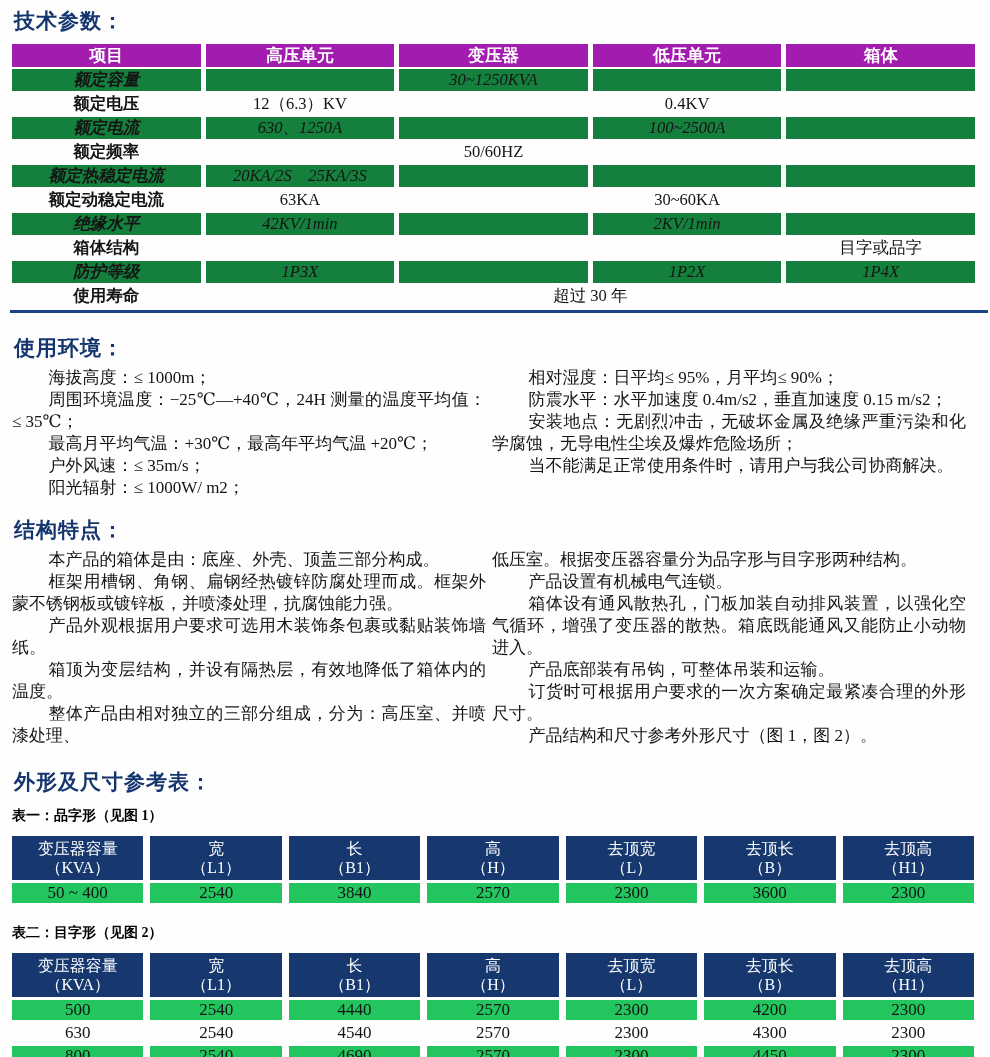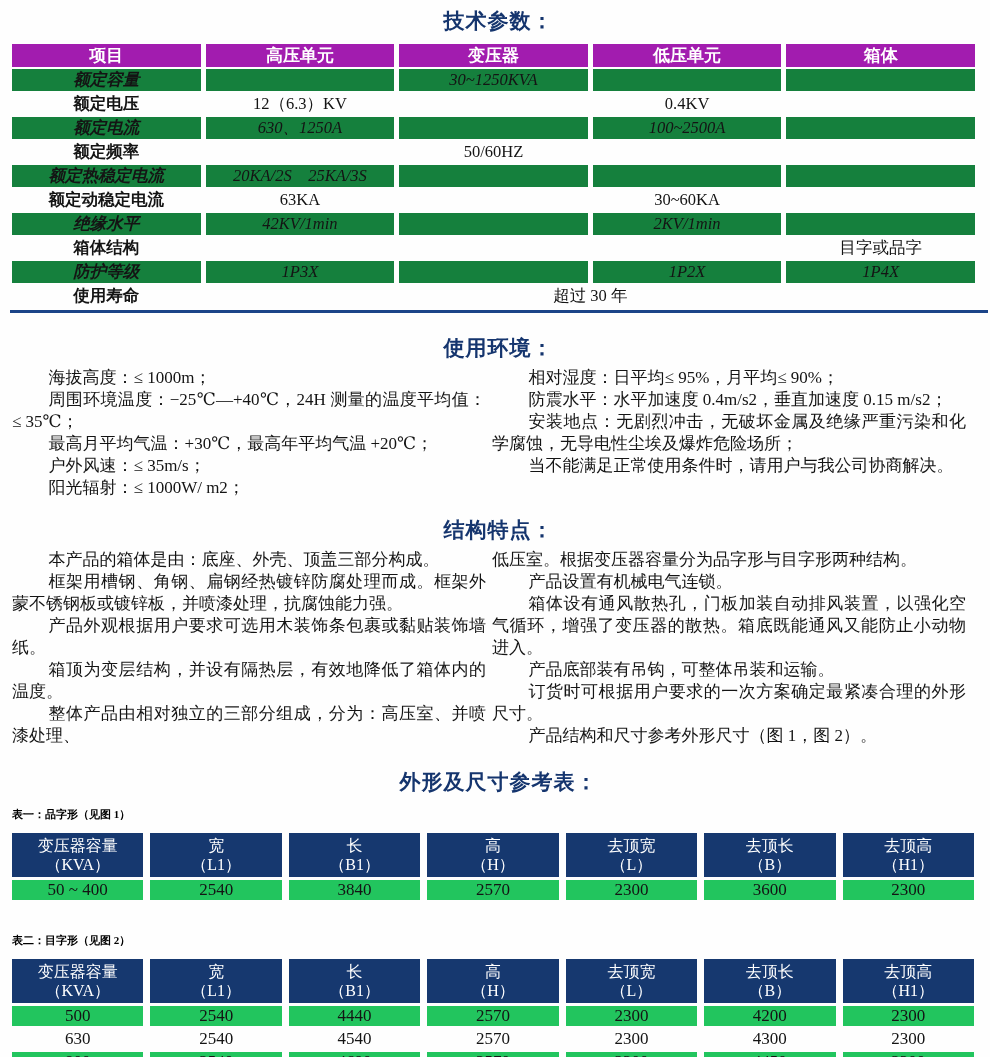--- a/index.html
+++ b/index.html
@@ -5,21 +5,21 @@
   html,body{margin:0;padding:0;background:#ffffff;}
   .page{
     width:990px;height:1057px;box-sizing:border-box;
     background:#fefefe;padding:8px 7px 0 12px;
     font-family:"Liberation Serif","DejaVu Serif",serif;color:#141414;
     overflow:hidden;position:relative;
   }
   .sec-h{
     font-family:"DejaVu Sans","Liberation Sans",sans-serif;
     font-weight:bold;color:#15356e;font-size:21px;
-    margin:0 0 0 2px;letter-spacing:1px;line-height:26px;text-align:center;
+    margin:0 0 0 2px;letter-spacing:1px;line-height:26px;
   }
   
   table.tech{
     width:973px;table-layout:fixed;border-collapse:separate;
     border-spacing:5px 2px;margin:8px 0 0 -5px;
   }
   table.tech th{
     background:#a21caf;color:#ffffff;font-size:17px;font-weight:bold;
     height:23px;padding:0;font-family:"Liberation Serif",serif;
   }
@@ -31,21 +31,21 @@
   table.tech td.lbl{font-weight:bold;}
   .rule{height:3px;background:#1b4488;width:978px;margin:1px 0 0 -2px;}
   
   .twocol{display:flex;gap:6px;margin-top:6px;}
   .col{width:474px;font-size:17px;line-height:22px;text-align:justify;}
   .col p{margin:0;text-indent:2.15em;}
   .col p.noind{text-indent:0;}
   .mt22{margin-top:22px;}
   .mt18{margin-top:18px;}
   
-  .tbl-label{font-size:11px;font-weight:bold;margin:12px 0 0 0;color:#000;}
+  .tbl-label{font-size:14px;font-weight:bold;margin:12px 0 0 0;color:#000;}
   table.dim{
     width:976px;table-layout:fixed;border-collapse:separate;
     border-spacing:7px 3px;margin:8px 0 0 -7px;
   }
   table.dim th{
     background:#16386f;color:#ffffff;font-size:16px;font-weight:normal;
     padding:2px 0;height:40px;vertical-align:middle;
     font-family:"Liberation Serif",serif;
   }
   table.dim th span{display:block;line-height:19px;}
@@ -215,21 +215,21 @@
       <td>2540</td>
       <td>3840</td>
       <td>2570</td>
       <td>2300</td>
       <td>3600</td>
       <td>2300</td>
     </tr>
   </tbody>
     </table>
 
-  <div class="tbl-label" style="margin-top:30px">表二：目字形（见图 2）</div>
+  <div class="tbl-label" style="margin-top:18px">表二：目字形（见图 2）</div>
   <table class="dim">
     <tbody>
         <tr>
       <th>
             <span>变压器容量</span>
             <span>（KVA）</span>
           </th>
       <th>
             <span>宽</span>
             <span>（L1）</span>

